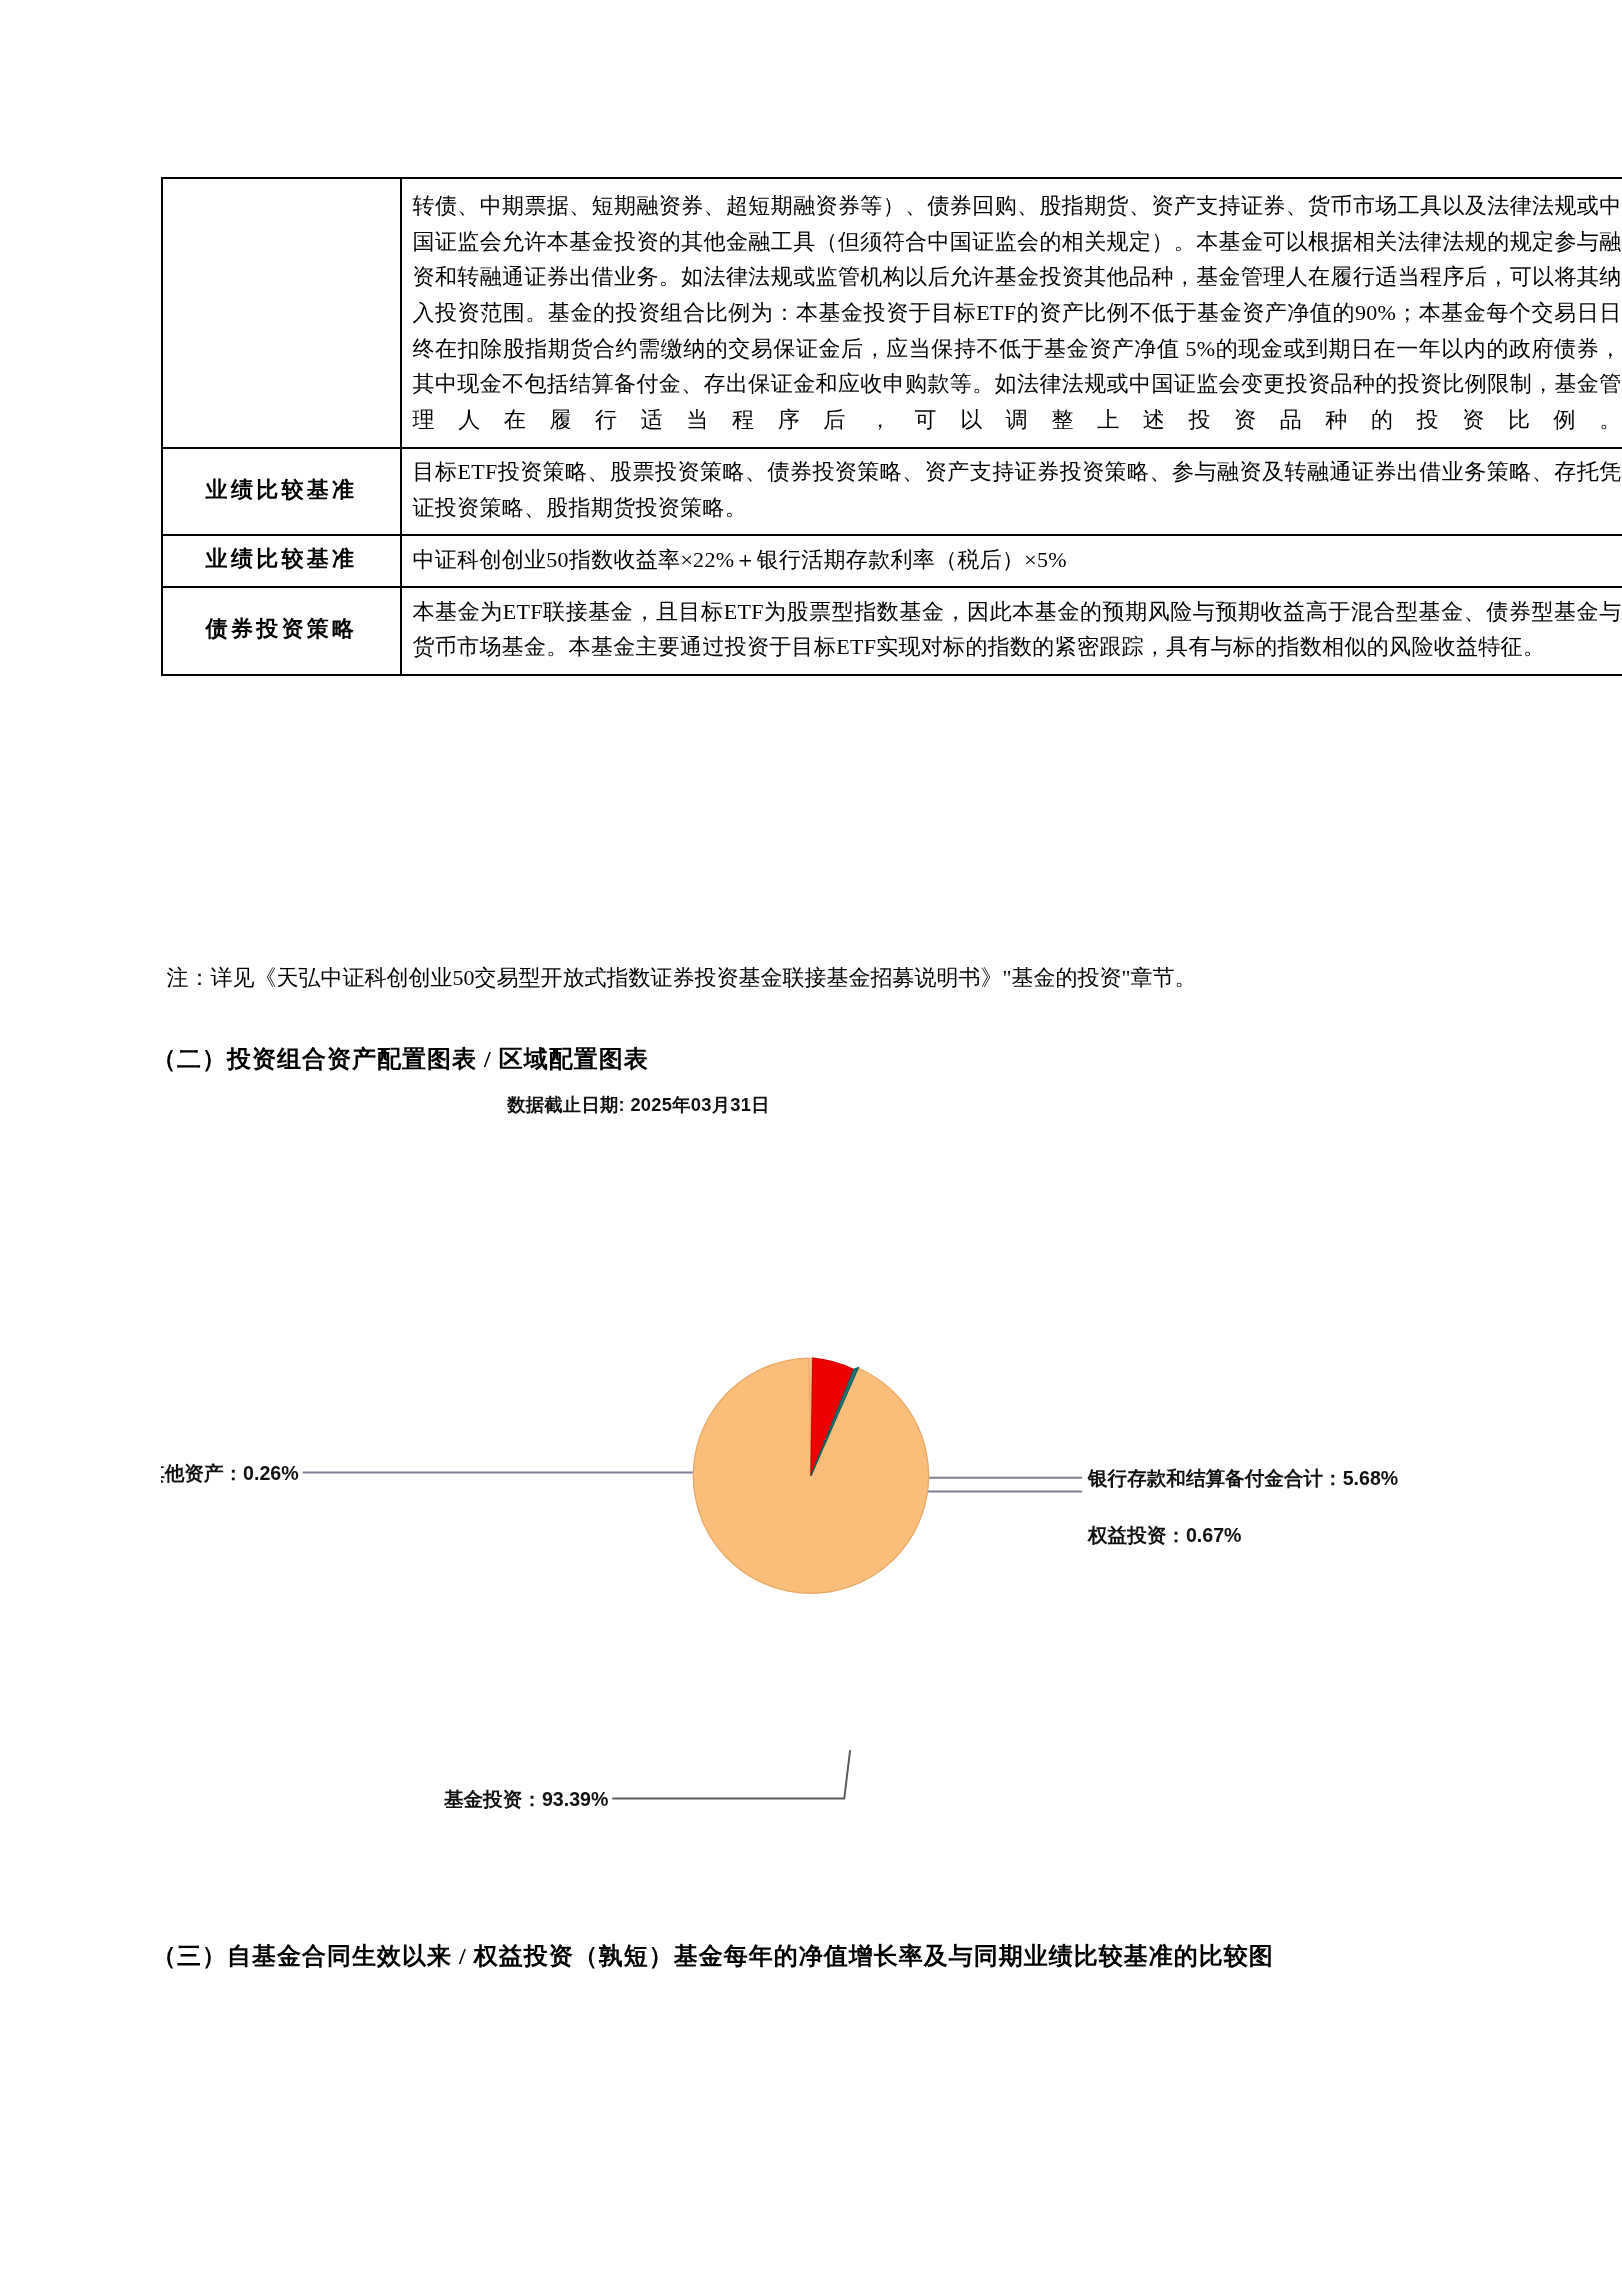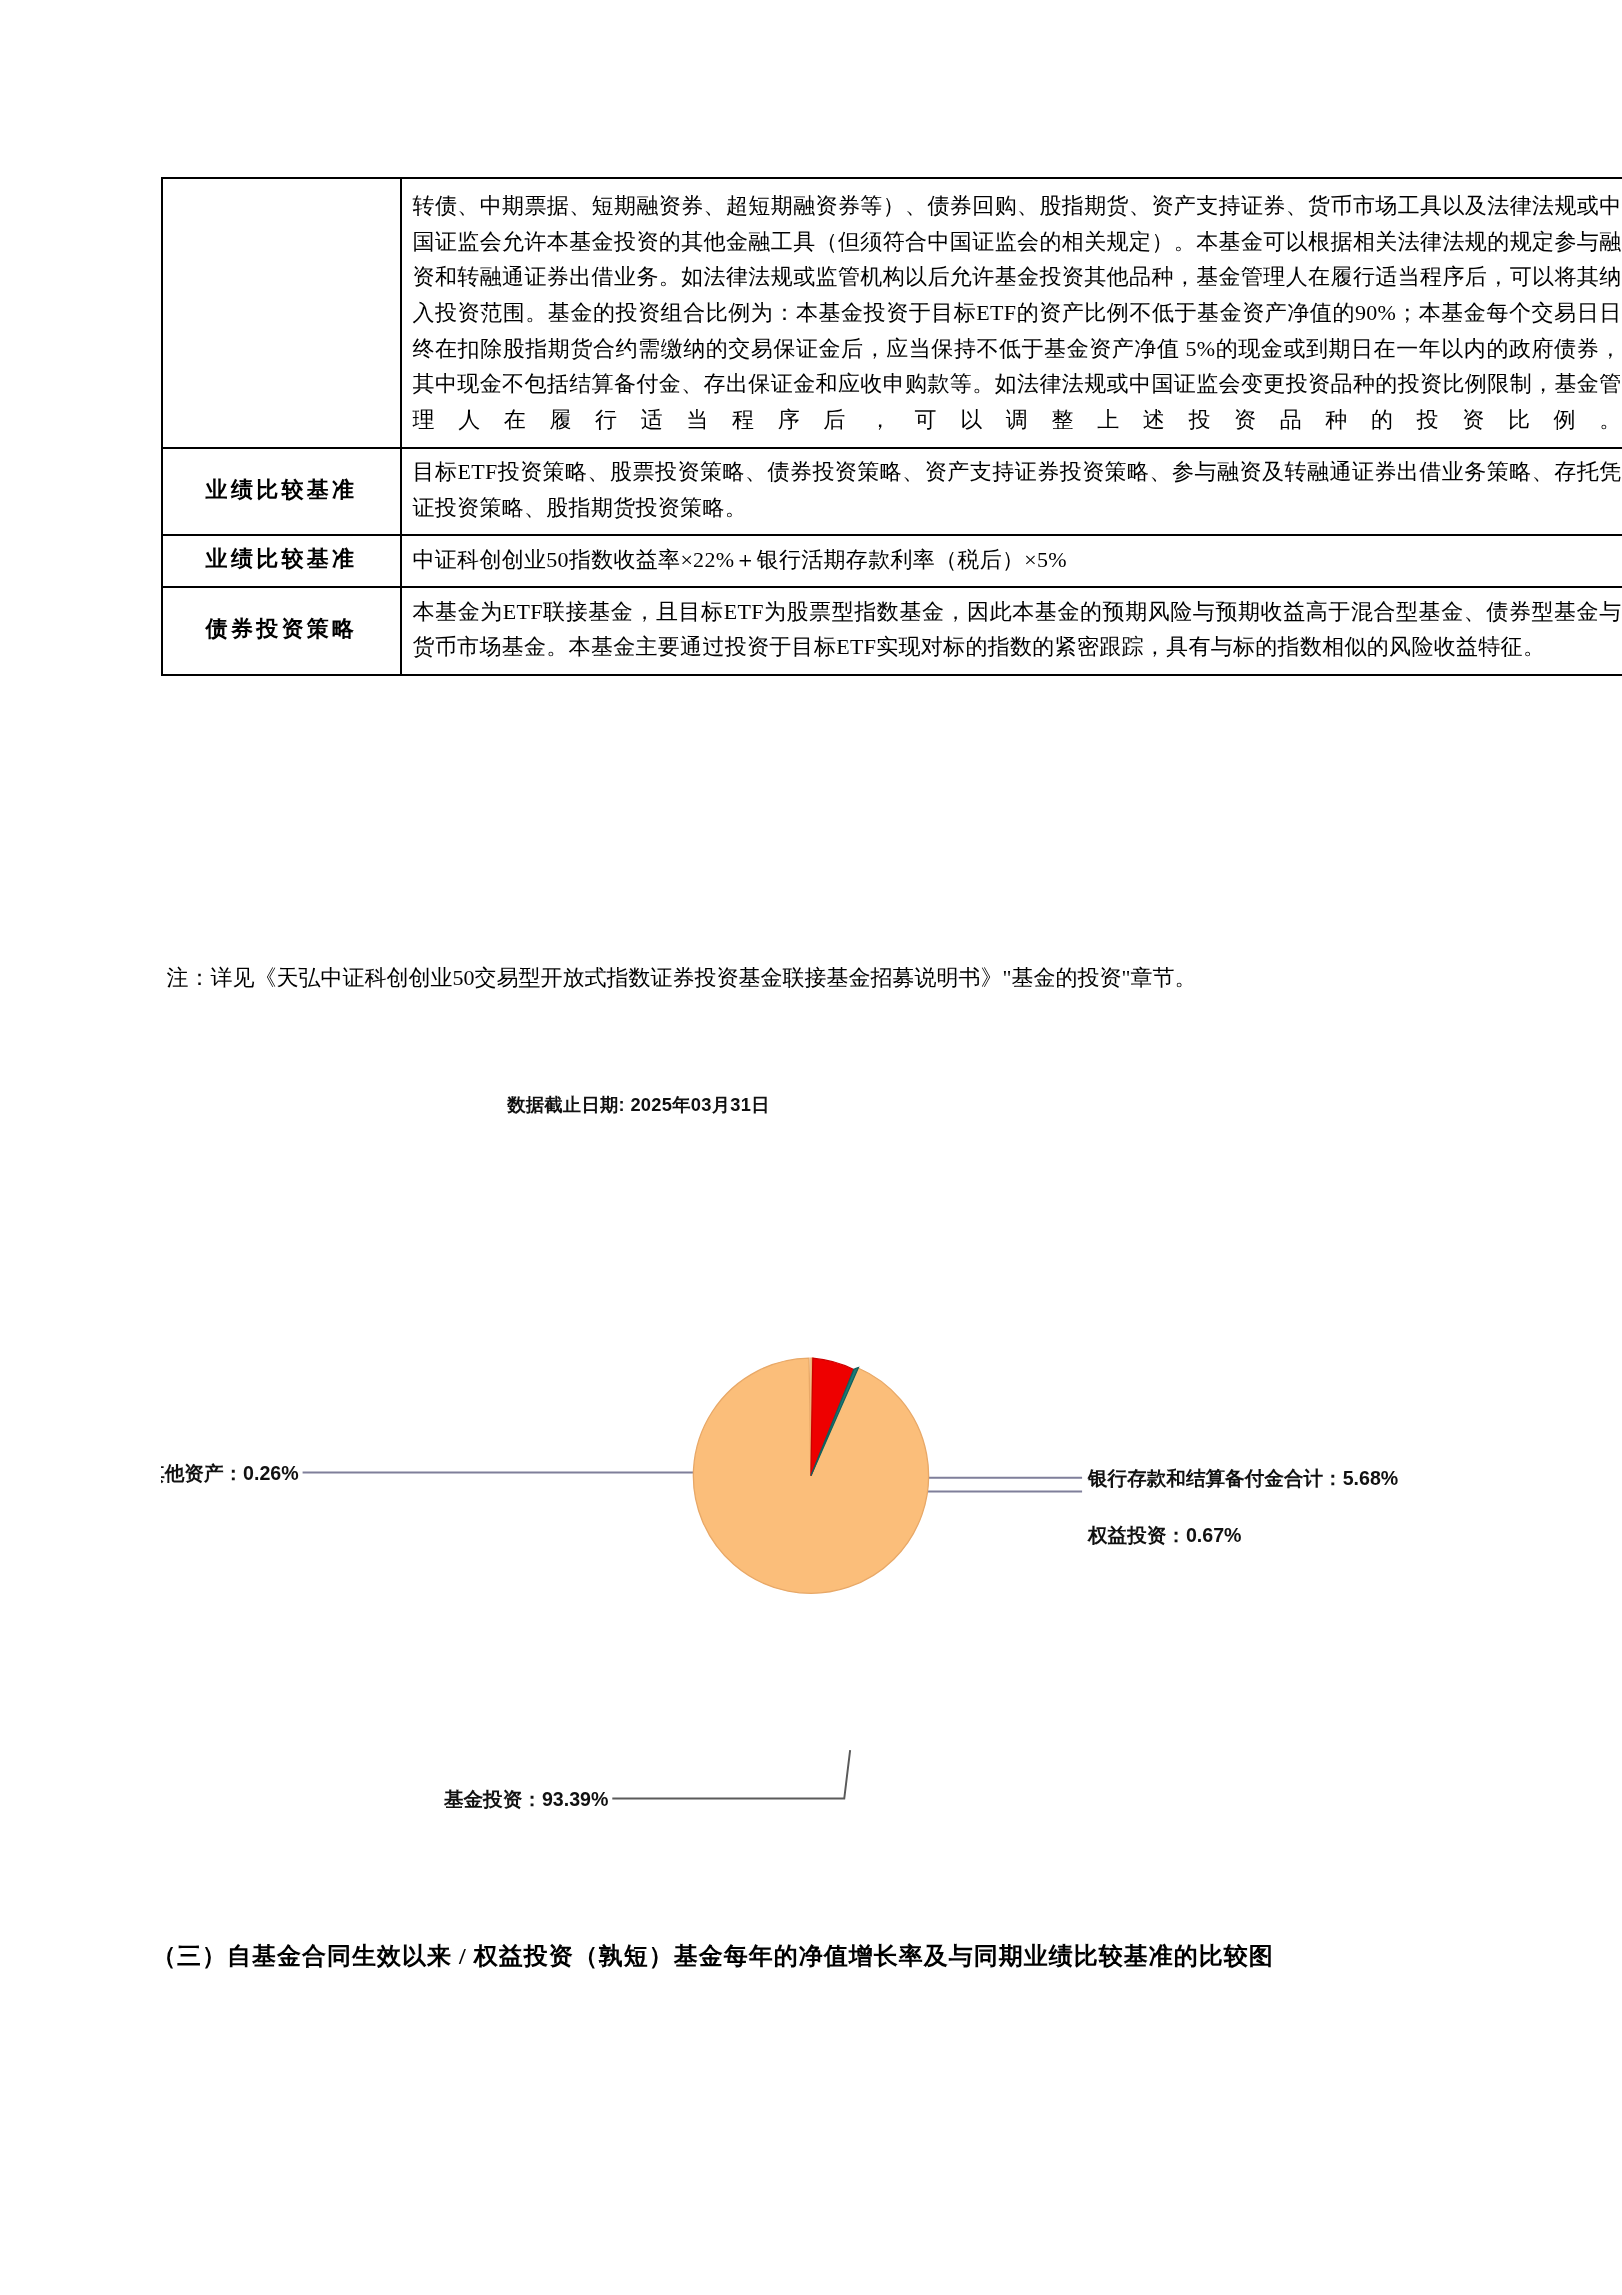--- a/index.html
+++ b/index.html
@@ -170,20 +170,21 @@
           <td class="body-cell">
             <div class="last-line-left">本基金为ETF联接基金，且目标ETF为股票型指数基金，因此本基金的预期风险与预期收益高于混合型基金、债券型基金与货币市场基金。本基金主要通过投资于目标ETF实现对标的指数的紧密跟踪，具有与标的指数相似的风险收益特征。</div>
           </td>
         </tr>
       </tbody>
     </table>
   </div>
 
   <div class="note">注：详见《天弘中证科创创业50交易型开放式指数证券投资基金联接基金招募说明书》"基金的投资"章节。</div>
 
+  <div class="section-heading" id="heading-two">（二）投资组合资产配置图表 / 区域配置图表</div>
 
   <div class="chart-area">
 
     <div class="chart-date">数据截止日期: 2025年03月31日</div>
 
     <svg class="pie-svg" viewBox="0 0 2002 1180">
 
       <g fill="none" stroke="#7F7F9A" stroke-width="3">
 
         <path d="M 216 593 L 864 593 L 864 651"></path>

